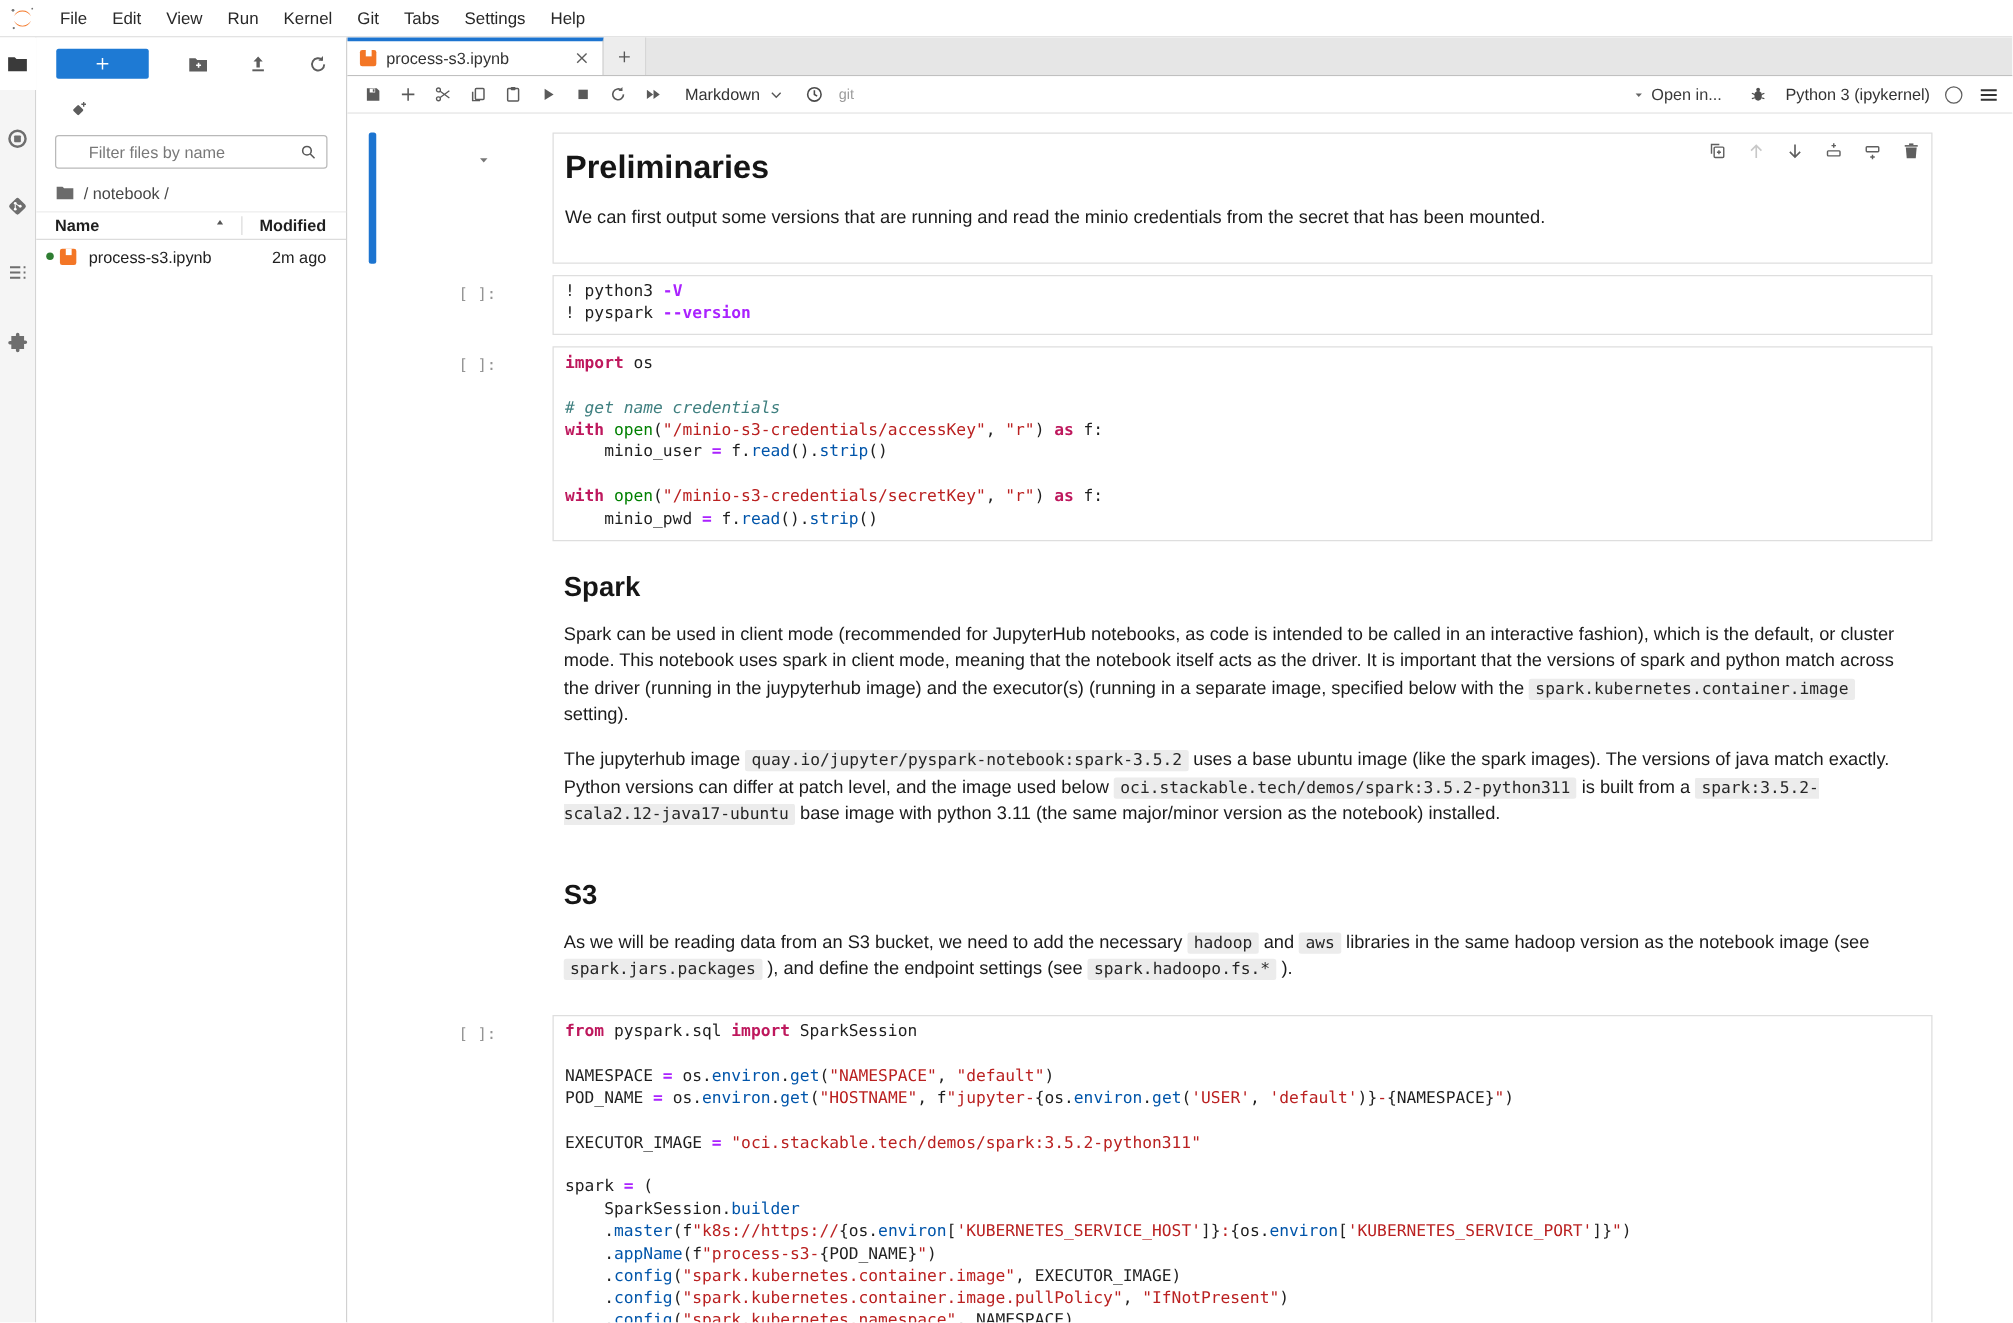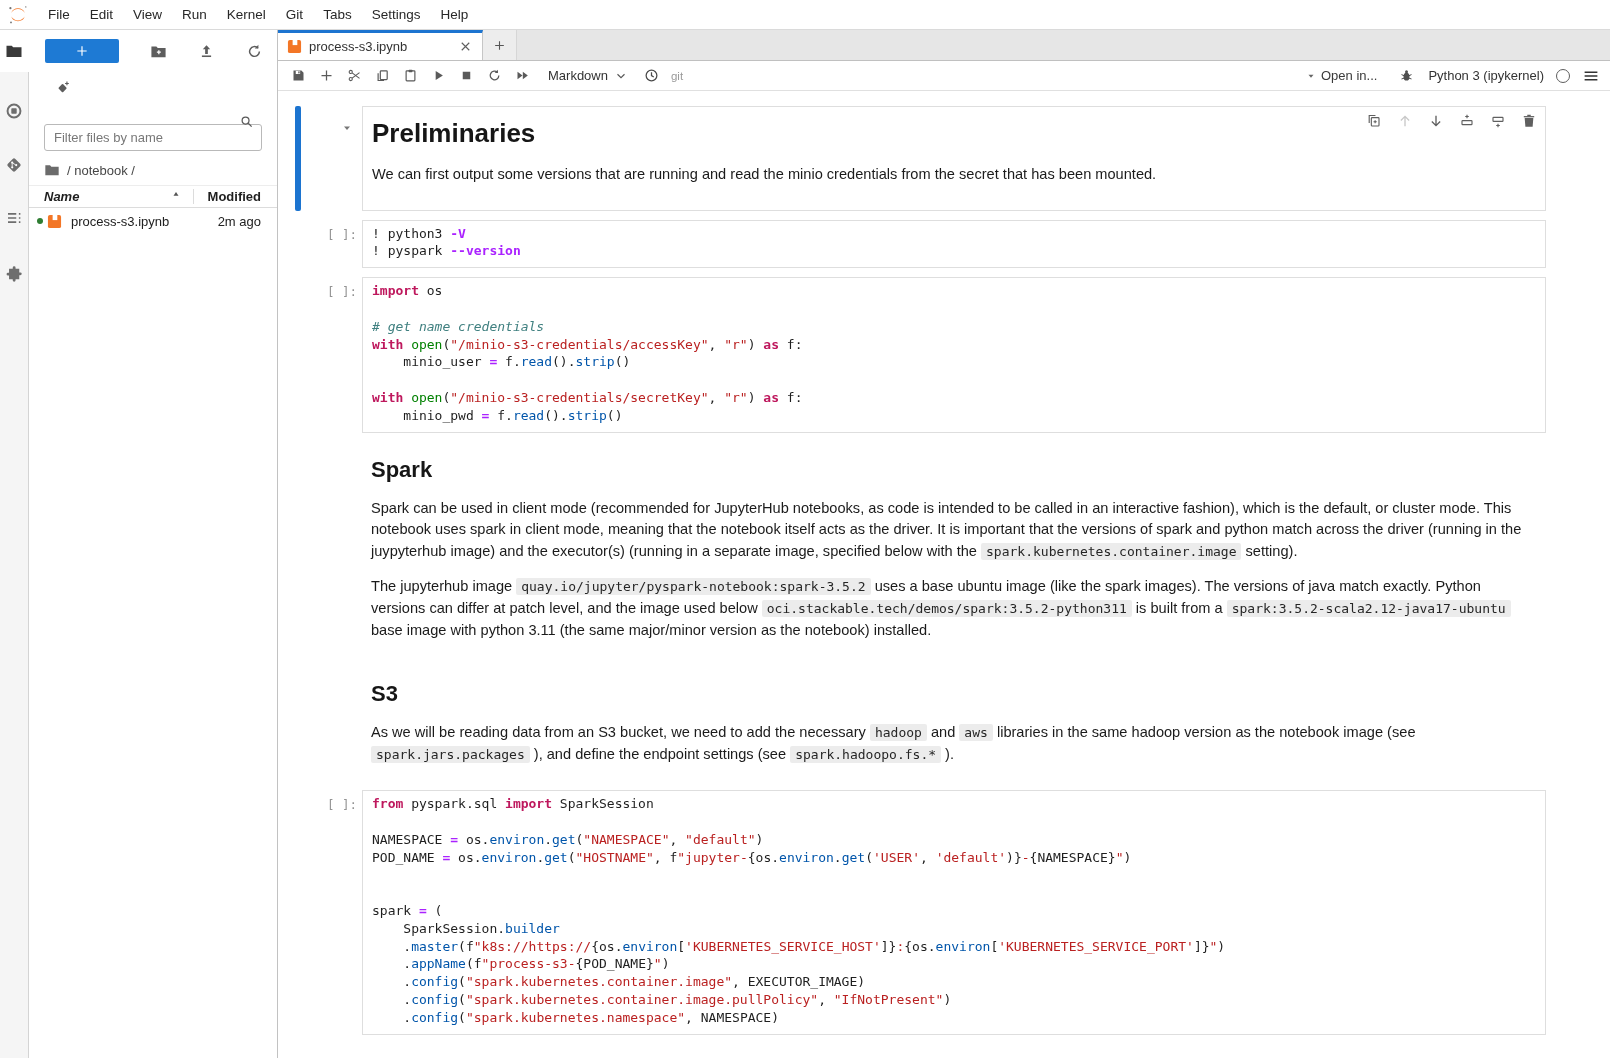--- a/index.html
+++ b/index.html
@@ -25,27 +25,27 @@
   .strip-btn:nth-child(5){ margin-top:14px; }
 
   
   .filepanel { width:249px; flex:none; background:#fff; border-right:1px solid #c2c2c2; display:flex; flex-direction:column; font-size:13px; }
   .fb-toolbar { display:flex; align-items:center; padding:9px 12px 0 16px; }
   .new-launcher { width:74px; height:24px; background:#1e7ad4; border:none; border-radius:2px; color:#fff; display:flex; align-items:center; justify-content:center; }
   .new-launcher .ic { width:14px; height:14px; }
   .fb-tool-ic { width:17px; height:17px; color:#5d5d5d; margin-left:31px; display:inline-flex; }
   .fb-gitclone { margin:17px 0 0 27px; width:15px; height:15px; color:#5d5d5d; display:inline-flex; }
   .fb-filter { margin:13px 15px 0 15px; position:relative; }
-  .fb-filter input { width:100%; height:27px; border:1px solid #b9b9b9; border-radius:3px; padding:0 28px 0 9px; font-size:13px; color:#333; font-family:"Liberation Sans",sans-serif; outline:none; background:#fff;margin-top:16px; }
+  .fb-filter input { width:100%; height:27px; border:1px solid #b9b9b9; border-radius:3px; padding:0 28px 0 26px; font-size:13px; color:#333; font-family:"Liberation Sans",sans-serif; outline:none; background:#fff; }
   .fb-filter input::placeholder { color:#787878; }
   .fb-search-ic { position:absolute; right:8px; top:6px; width:15px; height:15px; color:#595959; }
   .fb-crumb { display:flex; align-items:center; gap:7px; margin:11px 15px 7px 15px; color:#474747; }
   .fb-crumb .ic { width:16px; height:16px; color:#6b6b6b; }
   .fb-head { display:flex; align-items:center; height:23px; border-top:1px solid #ededed; border-bottom:1px solid #dcdcdc; font-weight:bold; color:#1f1f1f; }
-  .fb-head-name { flex:1; display:flex; align-items:flex-start; padding-left:15px;font-style:italic; }
+  .fb-head-name { flex:1; display:flex; align-items:flex-start; padding-left:15px; }
   .fb-head-name .ic { width:10px; height:10px; color:#555; margin-left:auto; margin-right:12px; }
   .fb-head-mod { width:84px; border-left:1px solid #dcdcdc; text-align:right; padding-right:16px; }
   .fb-row { display:flex; align-items:center; height:26px; color:#212121; }
   .fb-dot { width:6px; height:6px; border-radius:50%; background:#2e7d32; margin-left:8px; flex:none; }
   .fb-file-ic { width:15px; height:15px; margin-left:4px; flex:none; display:inline-flex; }
   .fb-name { margin-left:9px; flex:1; }
   .fb-mod { width:84px; text-align:right; padding-right:16px; color:#212121; }
 
   
   .mainarea { flex:1; display:flex; flex-direction:column; min-width:0; background:#fff; }
@@ -68,21 +68,21 @@
   .tb-right { margin-left:auto; display:flex; align-items:center; font-size:13px; color:#333; }
   .openin { display:flex; align-items:center; gap:5px; color:#3a3a3a; }
   .openin .ic { width:10px; height:10px; color:#666; }
   .tb-bug { width:15px; height:15px; color:#4f4f4f; margin:0 14px 0 22px; display:inline-flex; }
   .kernel-name { margin-right:12px; }
   .kstat { width:14px; height:14px; border:1.6px solid #5e5e5e; border-radius:50%; margin-right:12px; }
   .tb-menu { width:18px; height:18px; color:#333; display:inline-flex; }
 
   
   .nbcontent { flex:1; overflow:hidden; padding:15px 64px 0 17px; background:#fff; }
-  .cell { display:flex; margin-bottom:9px; position:relative; }
+  .cell { display:flex; margin-bottom:9px; position:relative;gap:40px; }
   .selbar { width:6px; flex:none; border-radius:2px; }
   .selbar.on { background:#1c74d0; }
   .gutter { width:61px; flex:none; position:relative; }
   .prompt { position:absolute; right:5px; top:7px; font:12.5px "DejaVu Sans Mono",monospace; color:#949494; white-space:pre; }
   .collapser { position:absolute; right:9px; top:16px; width:12px; height:12px; color:#777; }
   .cmain { flex:1; min-width:0; position:relative; }
 
   .editor { border:1px solid #dedede; background:#fff; padding:5px 4px 6px 9px; }
   .cl { min-height:17.8px; line-height:17.8px; font:13px "DejaVu Sans Mono",monospace; color:#1f1f1f; white-space:pre; }
   .tk.k { color:#be185d; font-weight:bold; }
@@ -501,20 +501,21 @@
               <div class="gutter">
                 <span class="prompt">[ ]:</span>
               </div>
               <div class="cmain">
                 <div class="editor">
                   <div class="cl"><span class="tk k">from</span><span class="tk "> pyspark.sql </span><span class="tk k">import</span><span class="tk "> SparkSession</span></div>
                   <div class="cl">&nbsp;</div>
                   <div class="cl"><span class="tk ">NAMESPACE </span><span class="tk o">=</span><span class="tk "> os.</span><span class="tk p">environ</span><span class="tk ">.</span><span class="tk p">get</span><span class="tk ">(</span><span class="tk s">"NAMESPACE"</span><span class="tk ">, </span><span class="tk s">"default"</span><span class="tk ">)</span></div>
                   <div class="cl"><span class="tk ">POD_NAME </span><span class="tk o">=</span><span class="tk "> os.</span><span class="tk p">environ</span><span class="tk ">.</span><span class="tk p">get</span><span class="tk ">(</span><span class="tk s">"HOSTNAME"</span><span class="tk ">, f</span><span class="tk s">"jupyter-</span><span class="tk ">{os.</span><span class="tk p">environ</span><span class="tk ">.</span><span class="tk p">get</span><span class="tk ">(</span><span class="tk s">'USER'</span><span class="tk ">, </span><span class="tk s">'default'</span><span class="tk ">)}</span><span class="tk s">-</span><span class="tk ">{NAMESPACE}</span><span class="tk s">"</span><span class="tk ">)</span></div>
                   <div class="cl">&nbsp;</div>
+                  <div class="cl"><span class="tk ">EXECUTOR_IMAGE </span><span class="tk o">=</span><span class="tk "> </span><span class="tk s">"oci.stackable.tech/demos/spark:3.5.2-python311"</span></div>
                   <div class="cl">&nbsp;</div>
                   <div class="cl"><span class="tk ">spark </span><span class="tk o">=</span><span class="tk "> (</span></div>
                   <div class="cl"><span class="tk ">    SparkSession.</span><span class="tk p">builder</span></div>
                   <div class="cl"><span class="tk ">    .</span><span class="tk p">master</span><span class="tk ">(f</span><span class="tk s">"k8s://https://</span><span class="tk ">{os.</span><span class="tk p">environ</span><span class="tk ">[</span><span class="tk s">'KUBERNETES_SERVICE_HOST'</span><span class="tk ">]}</span><span class="tk s">:</span><span class="tk ">{os.</span><span class="tk p">environ</span><span class="tk ">[</span><span class="tk s">'KUBERNETES_SERVICE_PORT'</span><span class="tk ">]}</span><span class="tk s">"</span><span class="tk ">)</span></div>
                   <div class="cl"><span class="tk ">    .</span><span class="tk p">appName</span><span class="tk ">(f</span><span class="tk s">"process-s3-</span><span class="tk ">{POD_NAME}</span><span class="tk s">"</span><span class="tk ">)</span></div>
                   <div class="cl"><span class="tk ">    .</span><span class="tk p">config</span><span class="tk ">(</span><span class="tk s">"spark.kubernetes.container.image"</span><span class="tk ">, EXECUTOR_IMAGE)</span></div>
                   <div class="cl"><span class="tk ">    .</span><span class="tk p">config</span><span class="tk ">(</span><span class="tk s">"spark.kubernetes.container.image.pullPolicy"</span><span class="tk ">, </span><span class="tk s">"IfNotPresent"</span><span class="tk ">)</span></div>
                   <div class="cl"><span class="tk ">    .</span><span class="tk p">config</span><span class="tk ">(</span><span class="tk s">"spark.kubernetes.namespace"</span><span class="tk ">, NAMESPACE)</span></div>
                 </div>
               </div>

